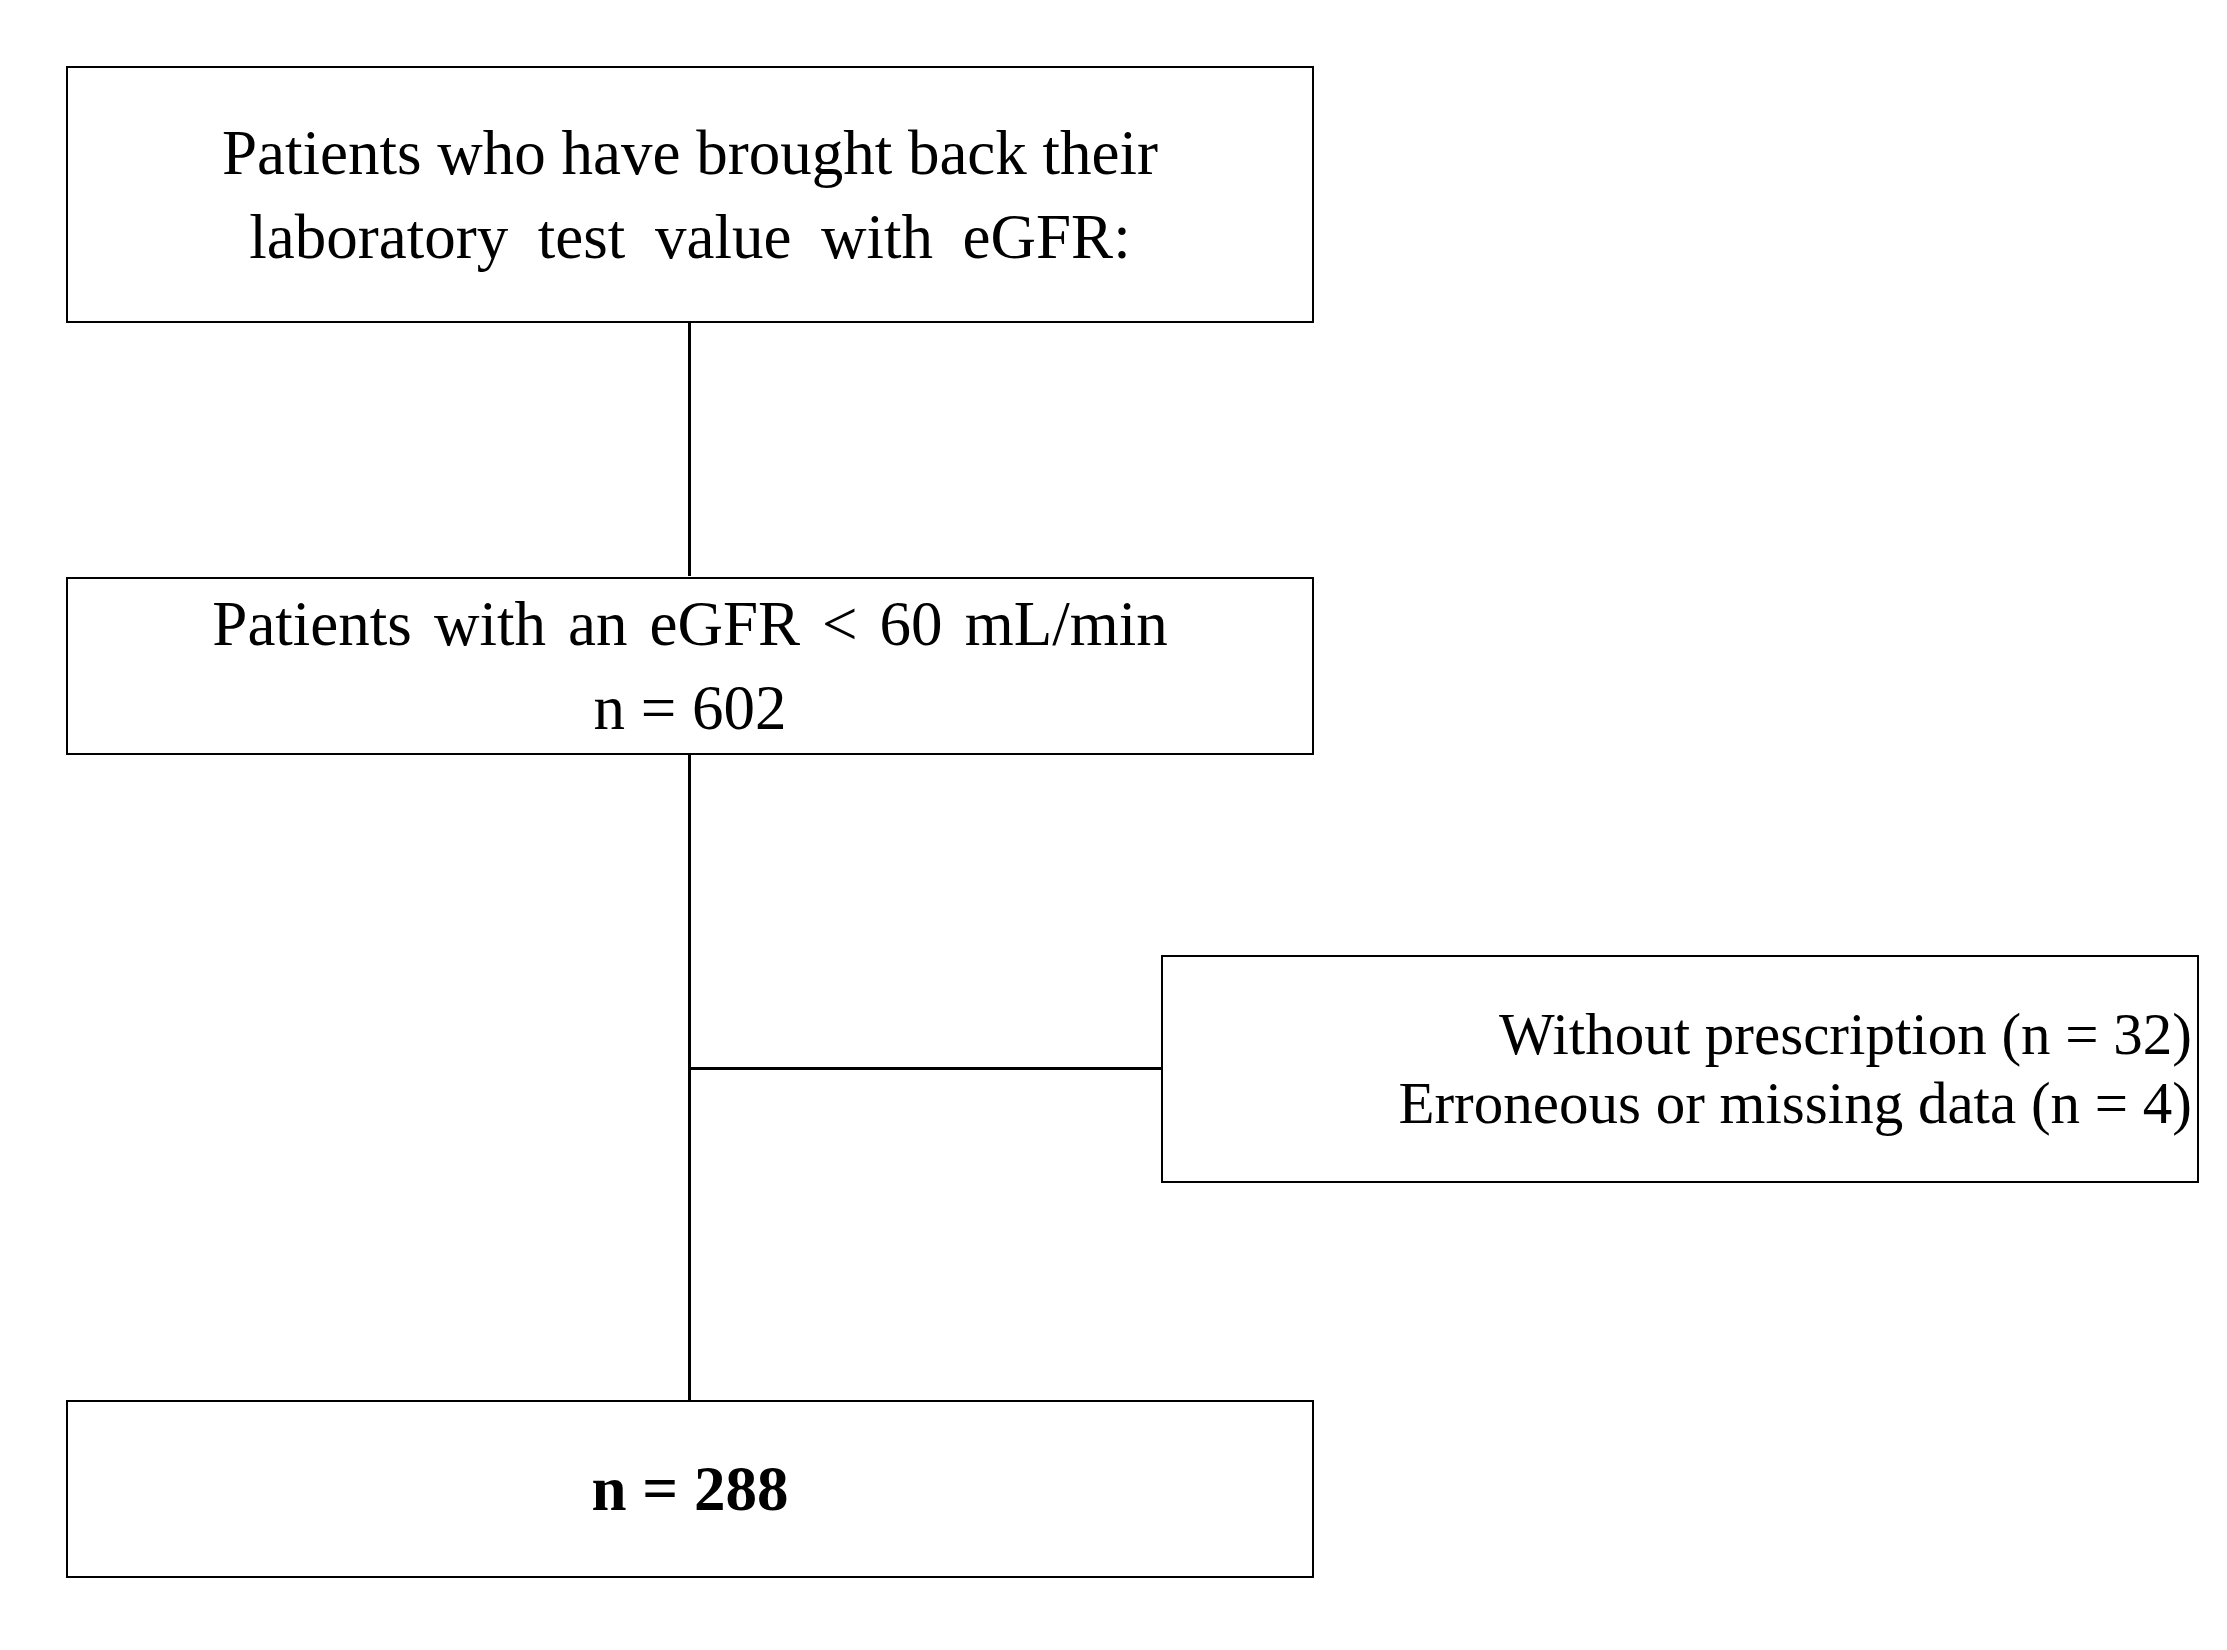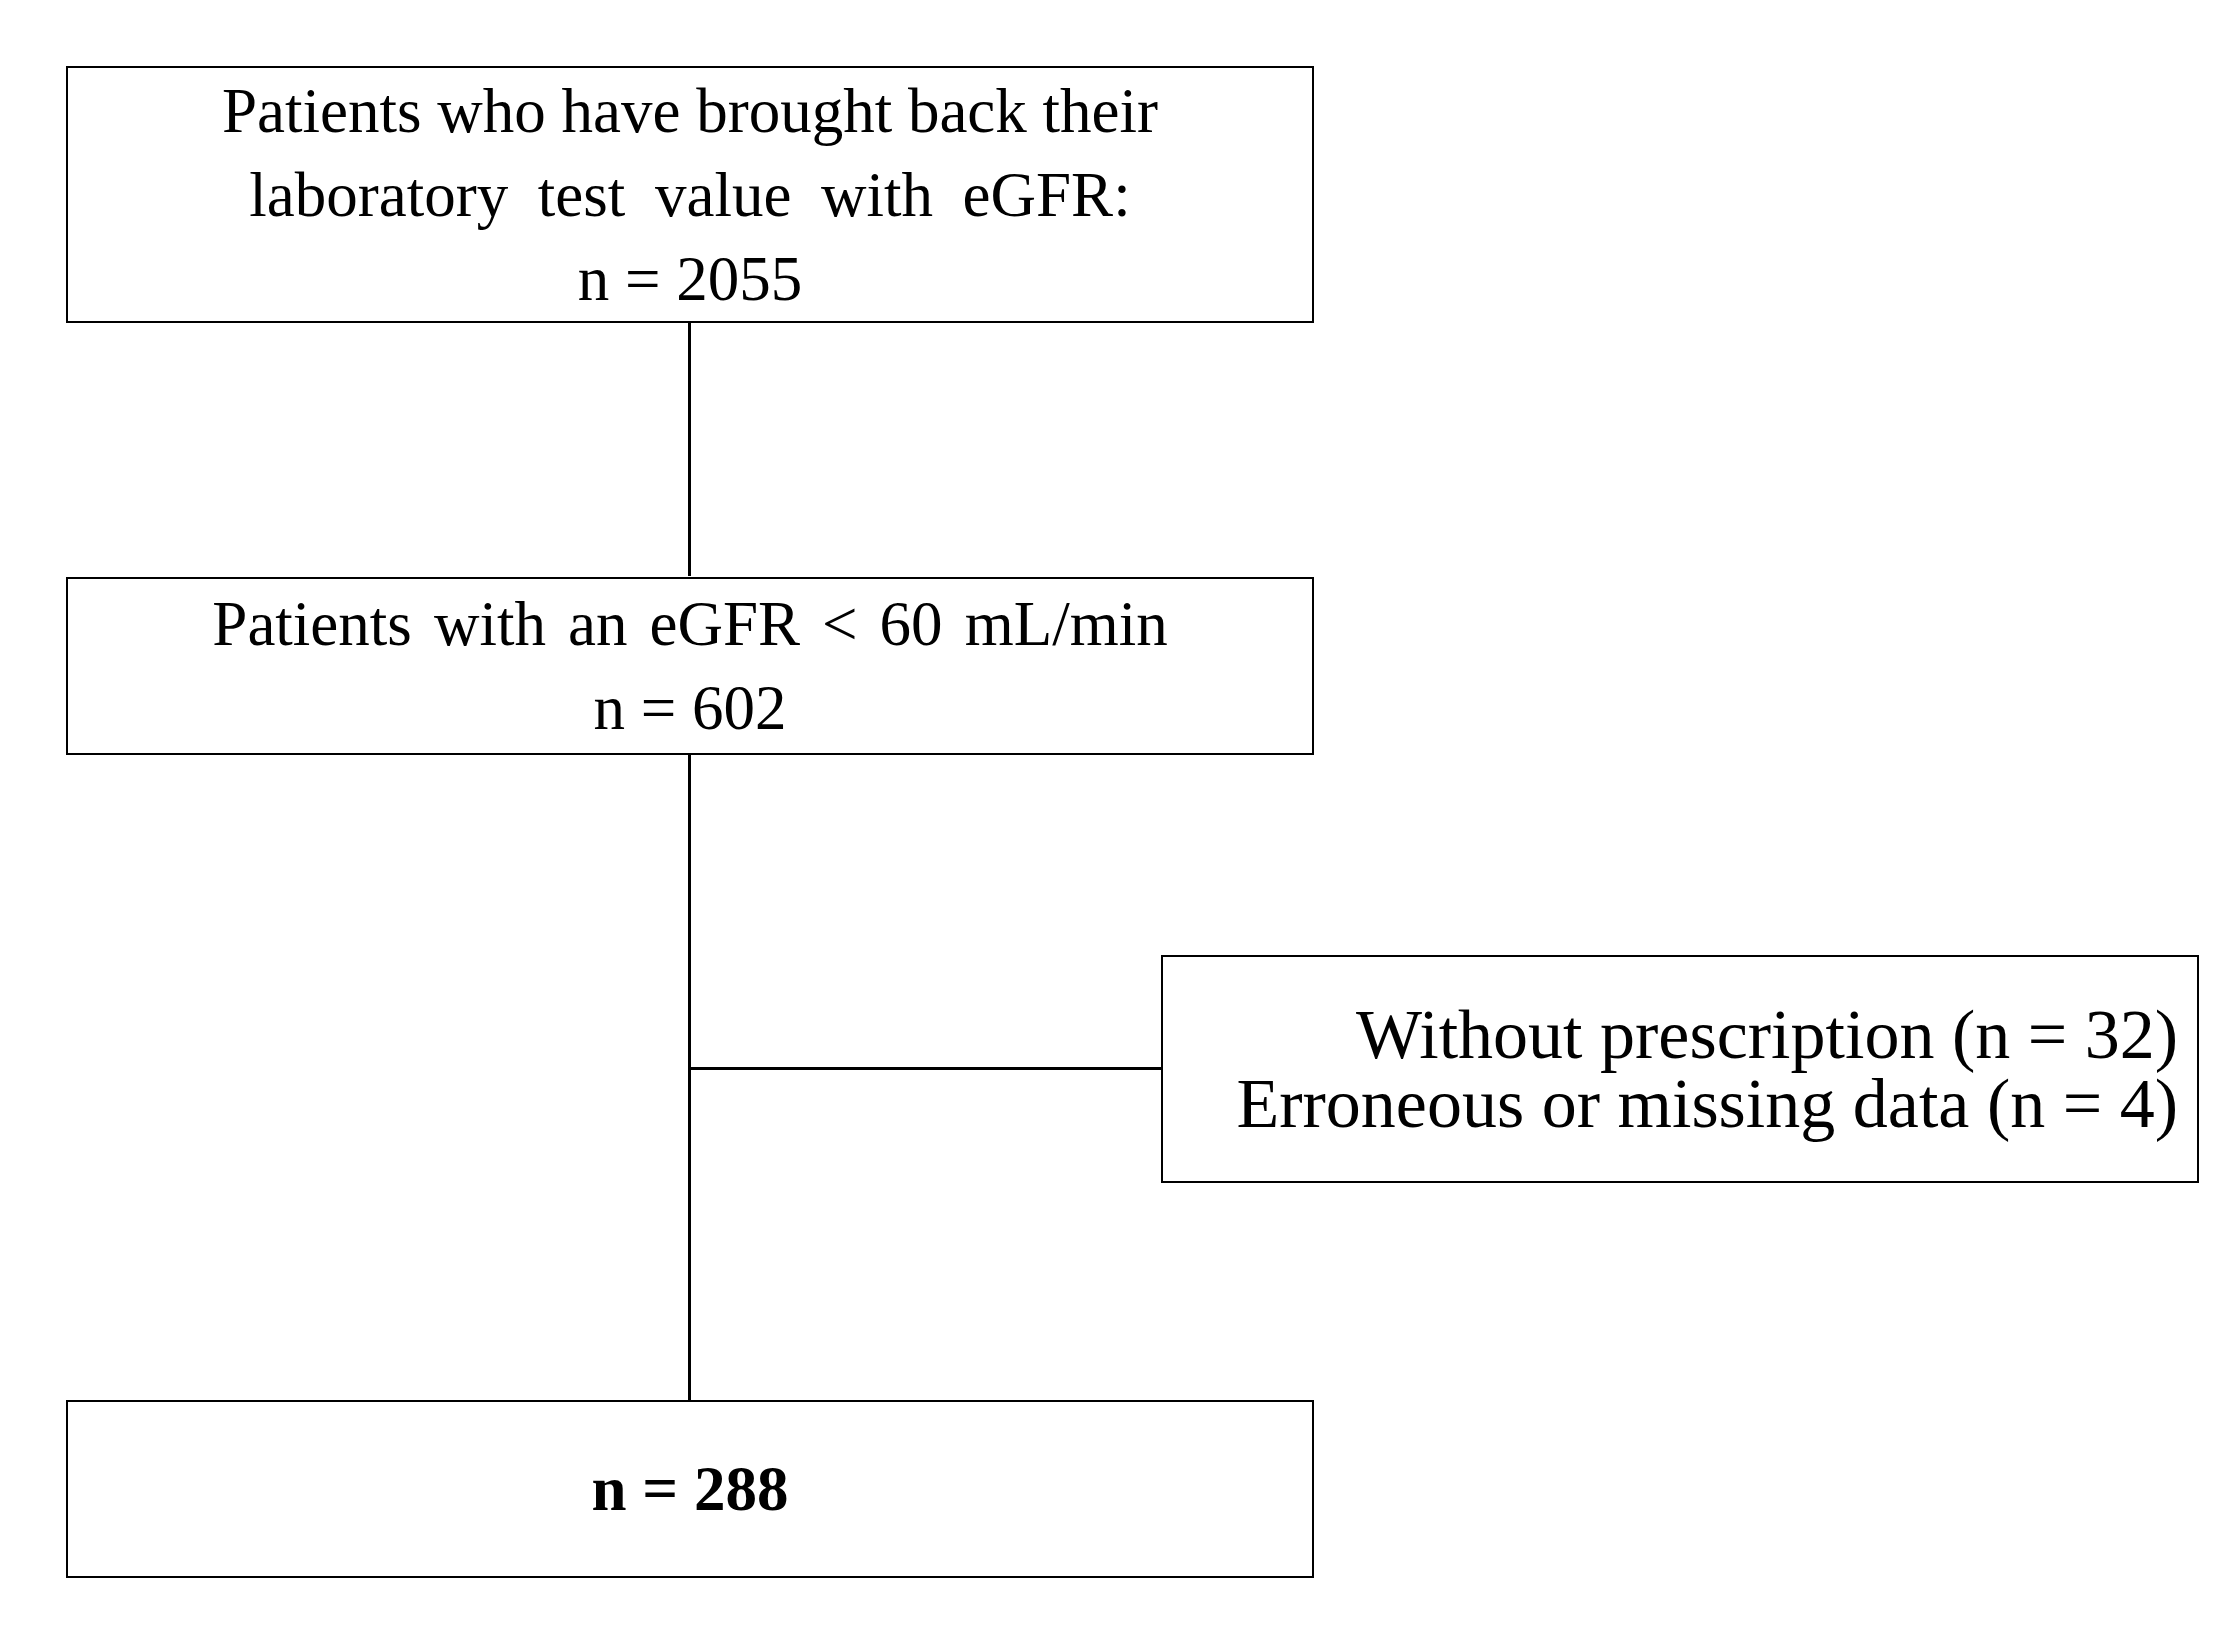--- a/index.html
+++ b/index.html
@@ -37,22 +37,22 @@
   }
   .box-top    { top: 66px;   height: 257px; }
   .box-mid    { top: 577px;  height: 178px; }
   .box-bottom { top: 1400px; height: 178px; }
   .side-box {
     left: 1161px;
     top: 955px;
     width: 1038px;
     height: 228px;
     text-align: right;
-    padding-right: 19px;
-    font-size: 70px;
+    padding-right: 5px;
+    font-size: 59px;
     line-height: 69px;
   }
   .wide-ws  { word-spacing: 0.22em; }
   .med-ws   { word-spacing: 0.10em; }
   .bold     { font-weight: bold; }
   .connector {
     position: absolute;
     background: #000000;
   }
   .vline { width: 2.9px; }
@@ -62,21 +62,20 @@
   .hline-1 { left: 689px; top: 1067px; width: 472px; }
 </style>
 </head>
 <body>
 
 <div class="canvas">
 
   <div class="box main-box box-top">
     <div class="line">Patients who have brought back their</div>
     <div class="line wide-ws">laboratory test value with eGFR:</div>
-    <div class="line">n = 2055</div>
   </div>
 
   <div class="connector vline vline-1"></div>
 
   <div class="box main-box box-mid">
     <div class="line med-ws">Patients with an eGFR &lt; 60 mL/min</div>
     <div class="line">n = 602</div>
   </div>
 
   <div class="connector vline vline-2"></div>

